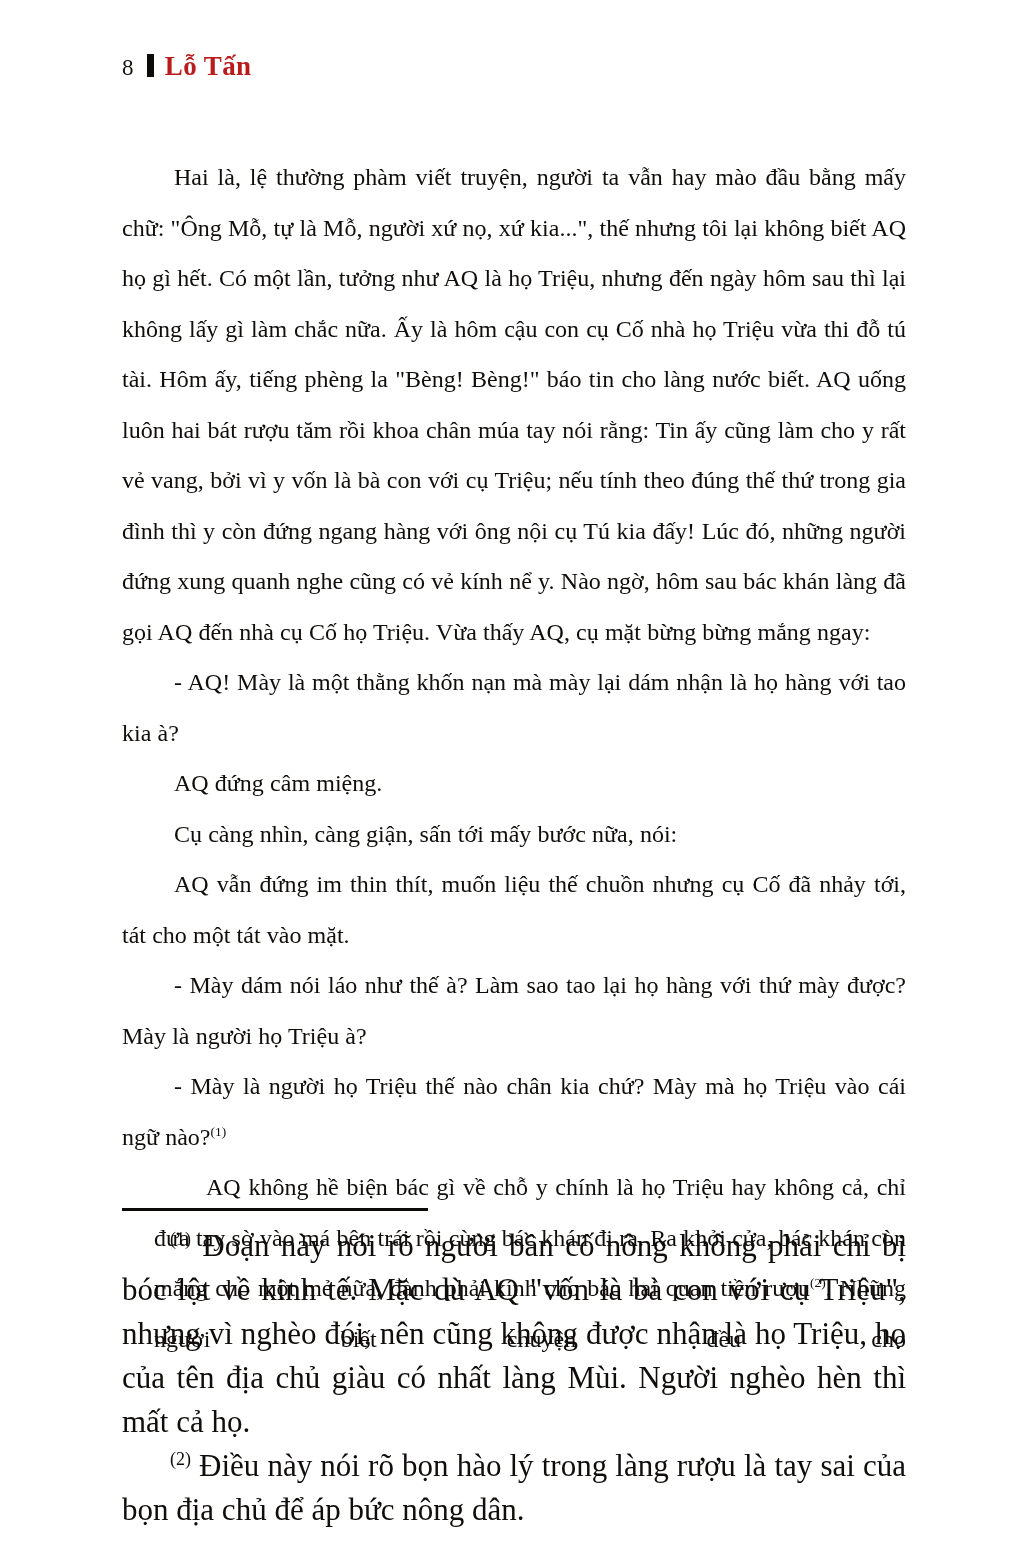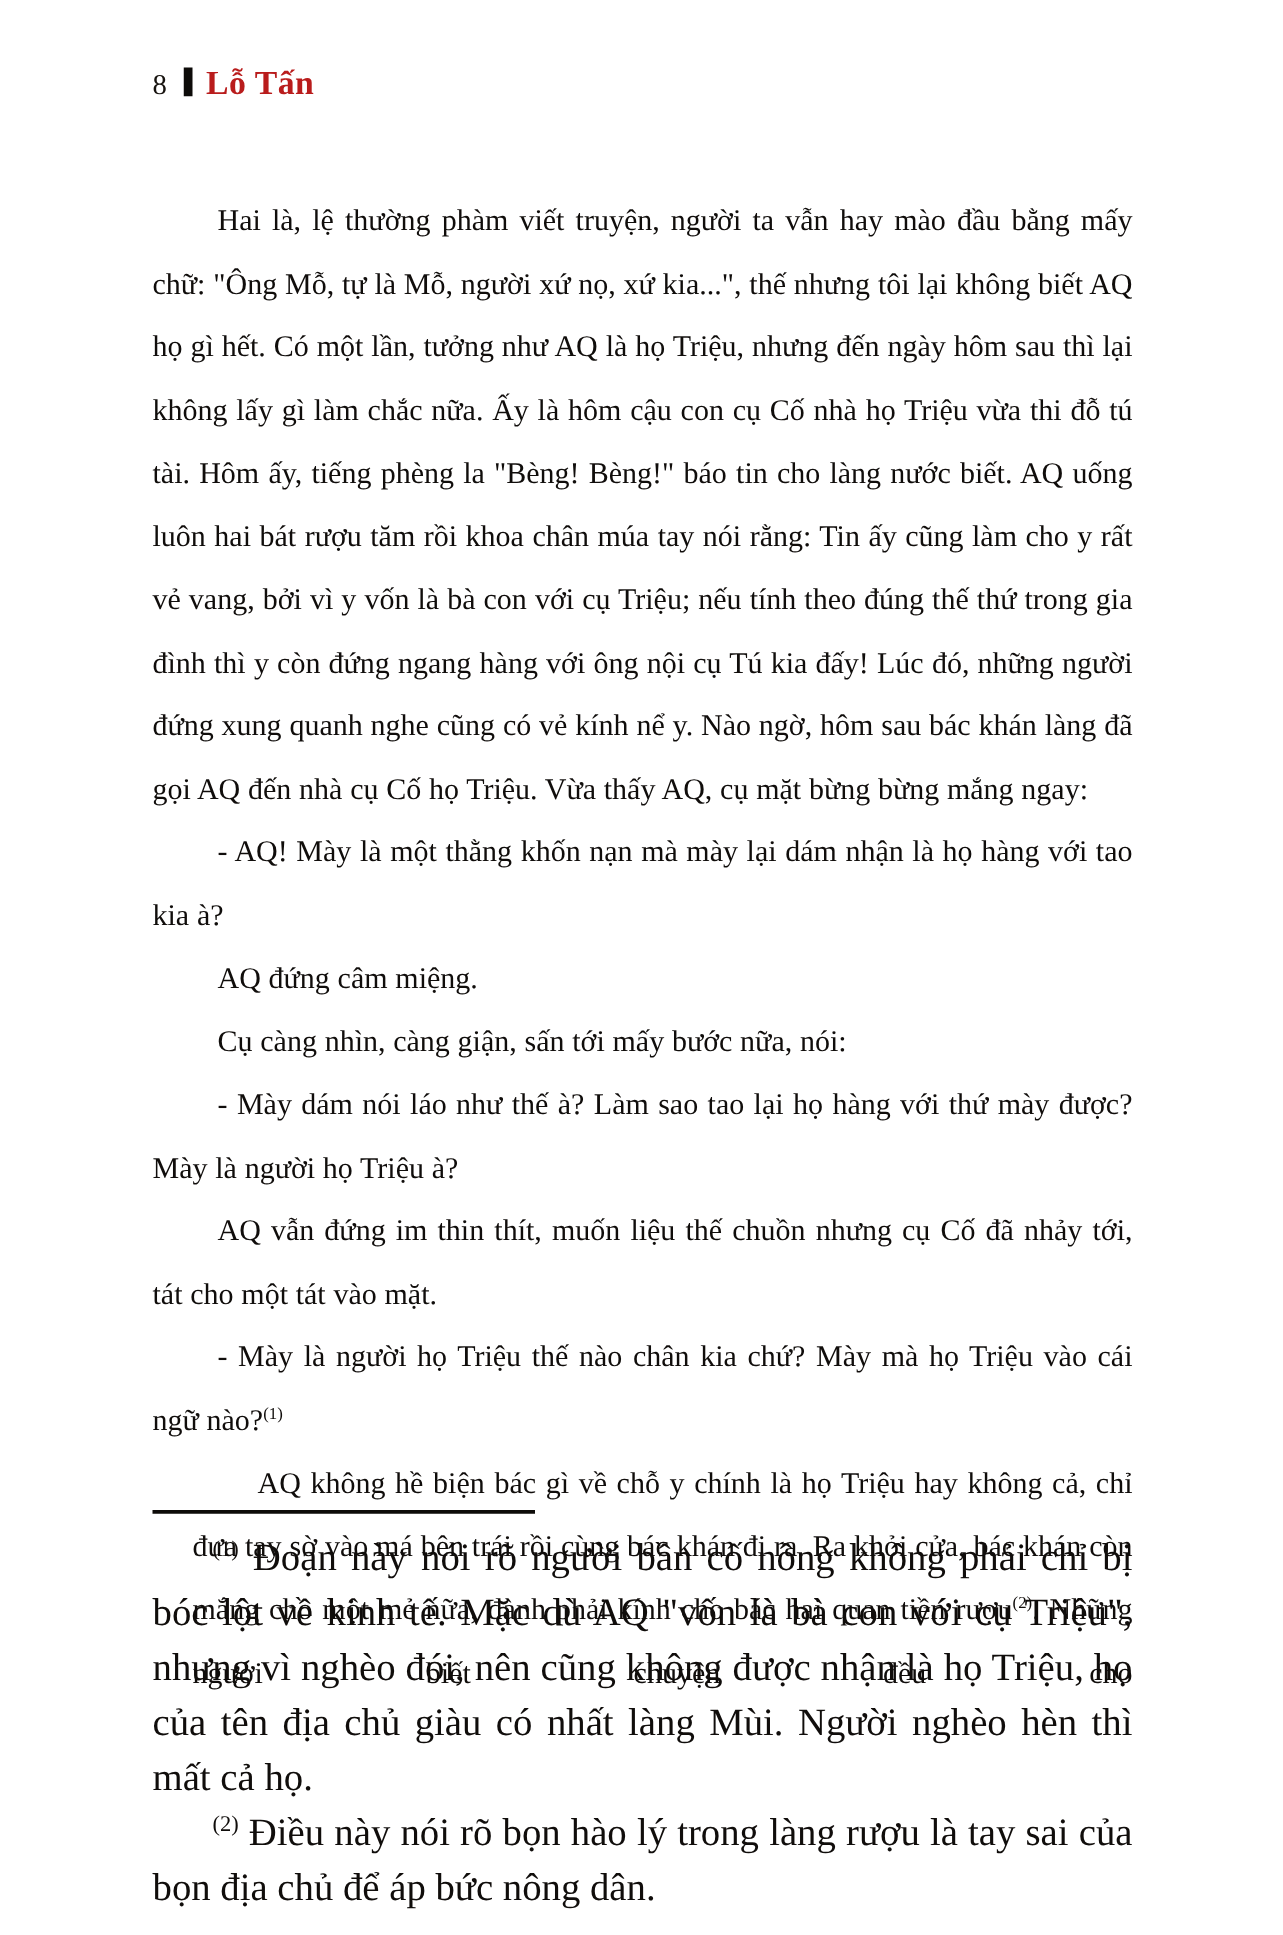--- a/index.html
+++ b/index.html
@@ -115,22 +115,22 @@
     <span class="folio">8</span>
     <span class="rule"></span>
     <span class="author">Lỗ Tấn</span>
   </div>
 
   <div class="body-col">
     <p>Hai là, lệ thường phàm viết truyện, người ta vẫn hay mào đầu bằng mấy chữ: "Ông Mỗ, tự là Mỗ, người xứ nọ, xứ kia...", thế nhưng tôi lại không biết AQ họ gì hết. Có một lần, tưởng như AQ là họ Triệu, nhưng đến ngày hôm sau thì lại không lấy gì làm chắc nữa. Ấy là hôm cậu con cụ Cố nhà họ Triệu vừa thi đỗ tú tài. Hôm ấy, tiếng phèng la "Bèng! Bèng!" báo tin cho làng nước biết. AQ uống luôn hai bát rượu tăm rồi khoa chân múa tay nói rằng: Tin ấy cũng làm cho y rất vẻ vang, bởi vì y vốn là bà con với cụ Triệu; nếu tính theo đúng thế thứ trong gia đình thì y còn đứng ngang hàng với ông nội cụ Tú kia đấy! Lúc đó, những người đứng xung quanh nghe cũng có vẻ kính nể y. Nào ngờ, hôm sau bác khán làng đã gọi AQ đến nhà cụ Cố họ Triệu. Vừa thấy AQ, cụ mặt bừng bừng mắng ngay:</p>
     <p>- AQ! Mày là một thằng khốn nạn mà mày lại dám nhận là họ hàng với tao kia à?</p>
     <p>AQ đứng câm miệng.</p>
     <p>Cụ càng nhìn, càng giận, sấn tới mấy bước nữa, nói:</p>
+    <p>AQ vẫn đứng im thin thít, muốn liệu thế chuồn nhưng cụ Cố đã nhảy tới, tát cho một tát vào mặt.</p>
     <p>- Mày dám nói láo như thế à? Làm sao tao lại họ hàng với thứ mày được? Mày là người họ Triệu à?</p>
-    <p>AQ vẫn đứng im thin thít, muốn liệu thế chuồn nhưng cụ Cố đã nhảy tới, tát cho một tát vào mặt.</p>
     <p><span>- Mày là người họ Triệu thế nào chân kia chứ? Mày mà họ Triệu vào cái ngữ nào?</span><sup class="fn">(1)</sup><span></span></p>
     <p><span>AQ không hề biện bác gì về chỗ y chính là họ Triệu hay không cả, chỉ đưa tay sờ vào má bên trái rồi cùng bác khán đi ra. Ra khỏi cửa, bác khán còn mắng cho một mẻ nữa, đành phải kính cho bác hai quan tiền rượu</span><sup class="fn">(2)</sup><span>. Những người biết chuyện đều cho</span></p>
   </div>
 
   <div class="footnote-sep"></div>
 
   <div class="footnotes">
     <p><sup class="fn">(1)</sup><span> Đoạn này nói rõ người bần cố nông không phải chỉ bị bóc lột về kinh tế. Mặc dù AQ "vốn là bà con với cụ Triệu", nhưng vì nghèo đói, nên cũng không được nhận là họ Triệu, họ của tên địa chủ giàu có nhất làng Mùi. Người nghèo hèn thì mất cả họ.</span></p>
     <p><sup class="fn">(2)</sup><span> Điều này nói rõ bọn hào lý trong làng rượu là tay sai của bọn địa chủ để áp bức nông dân.</span></p>
   </div>

